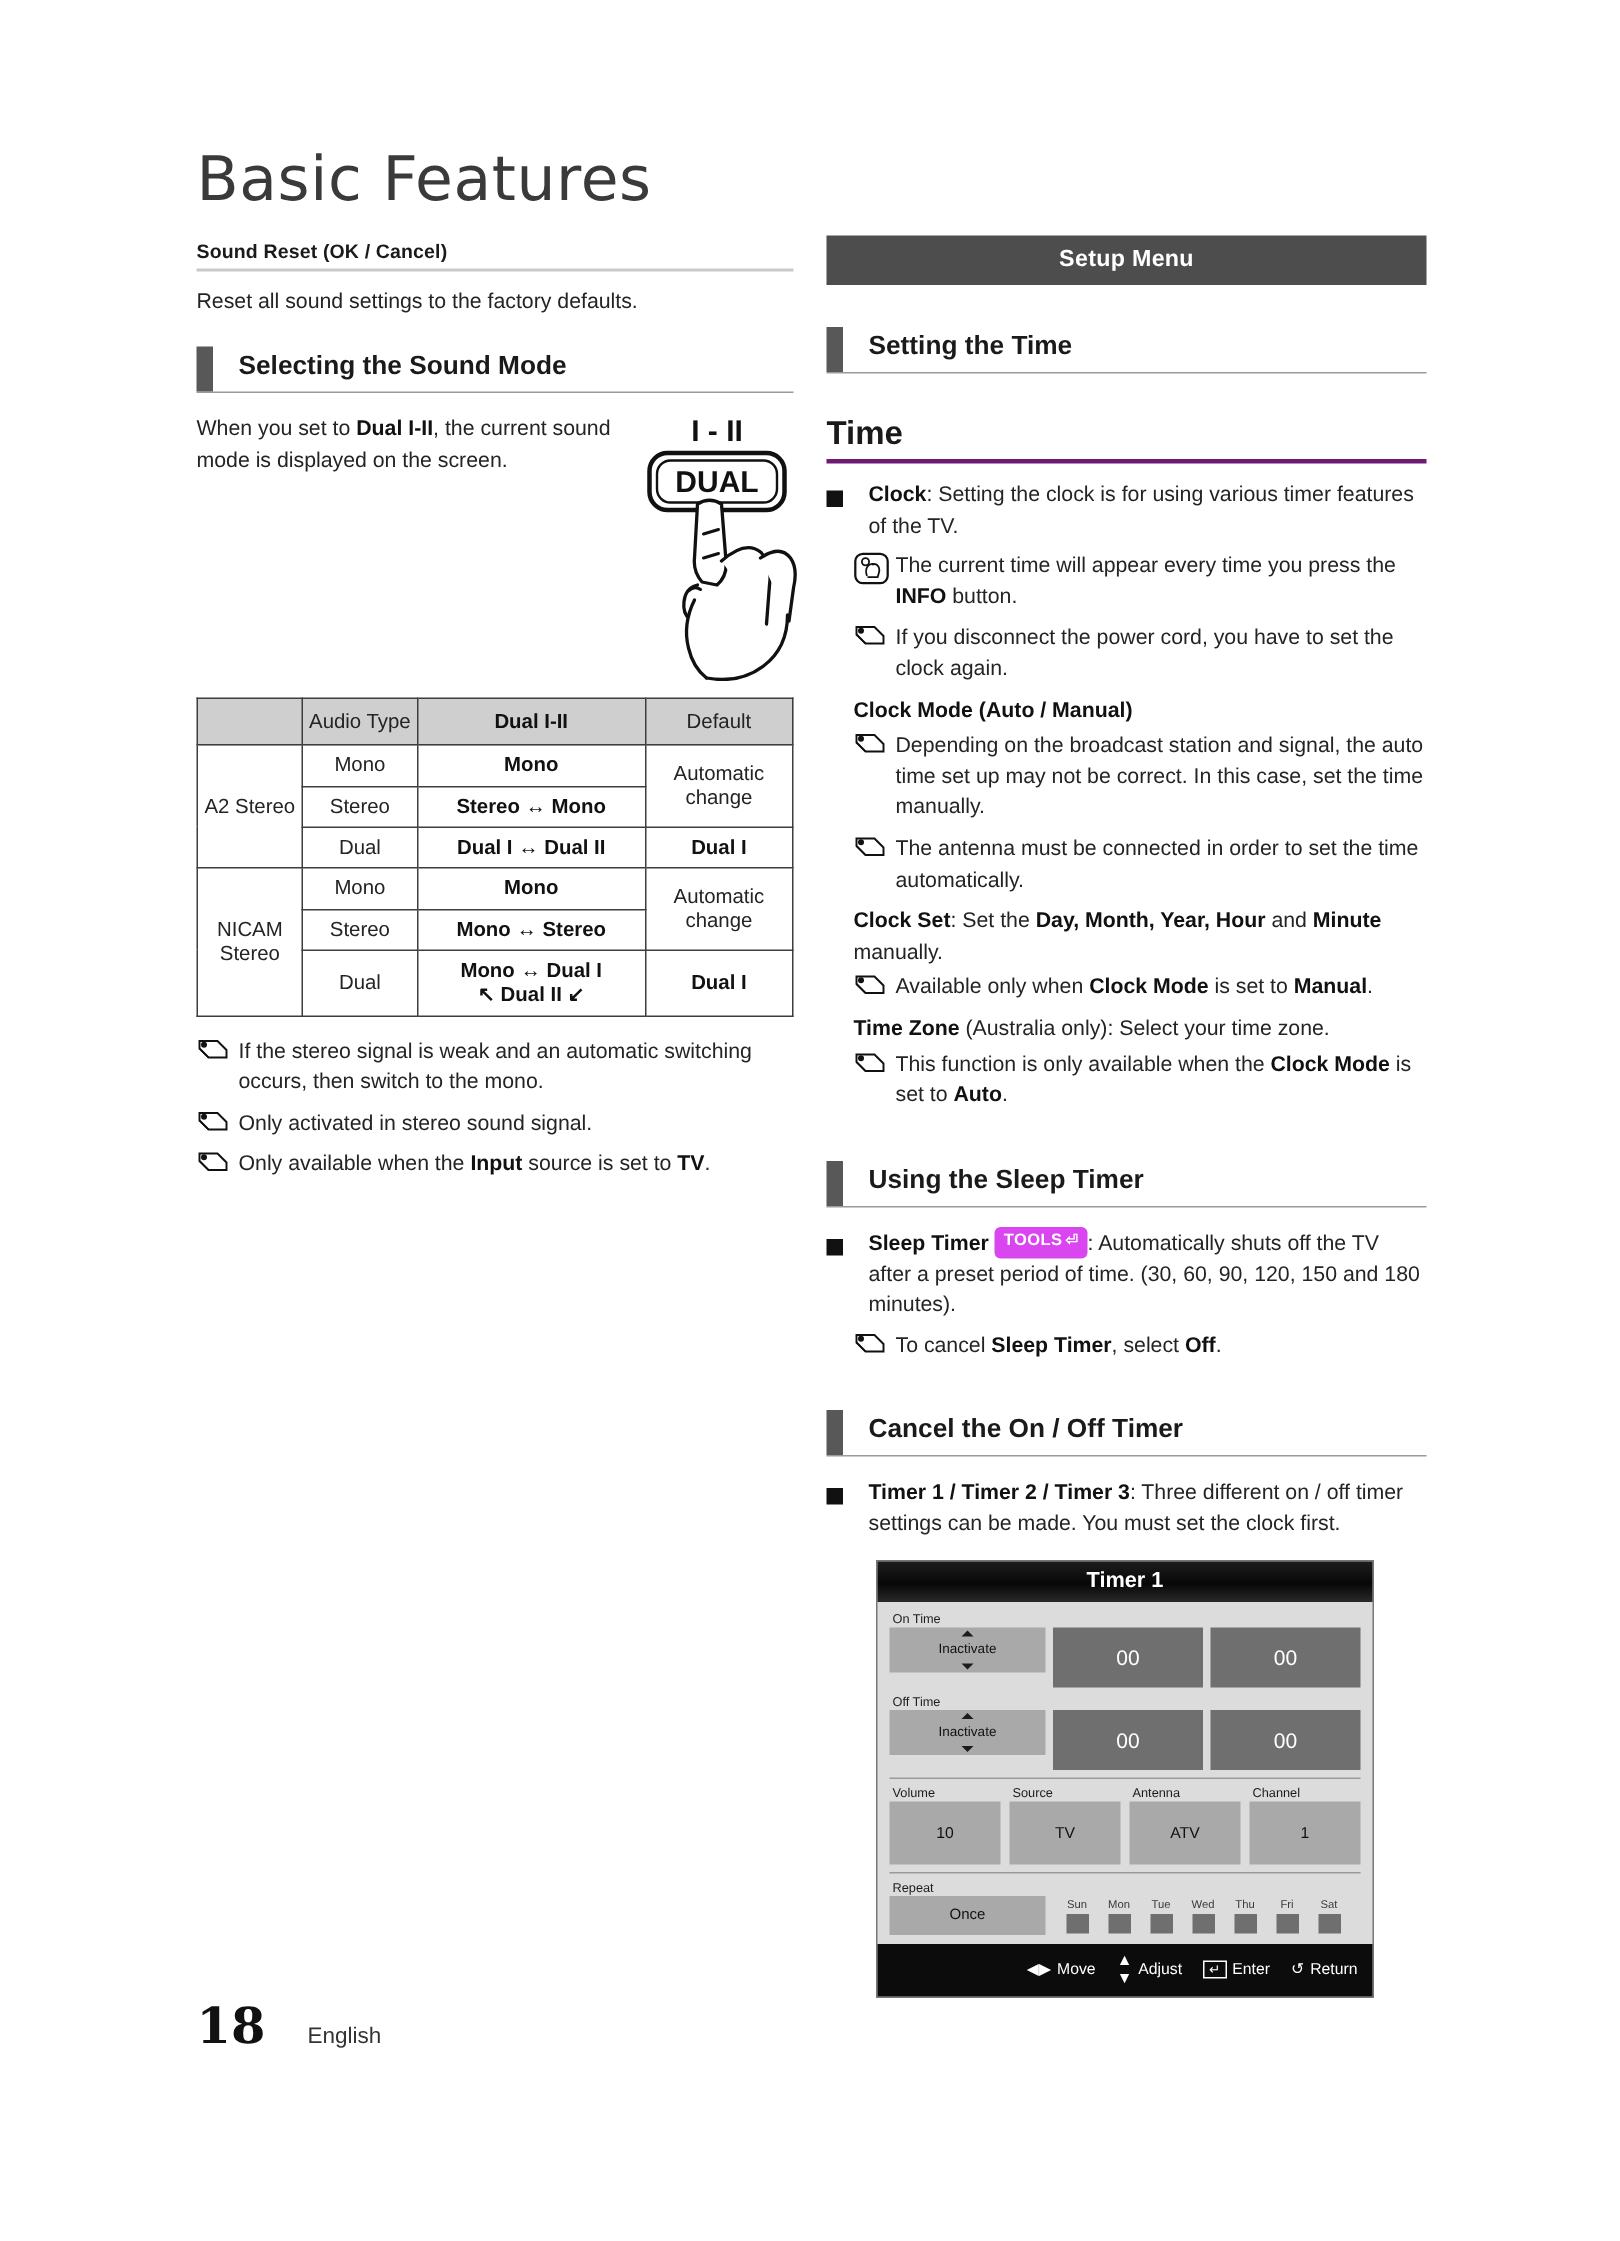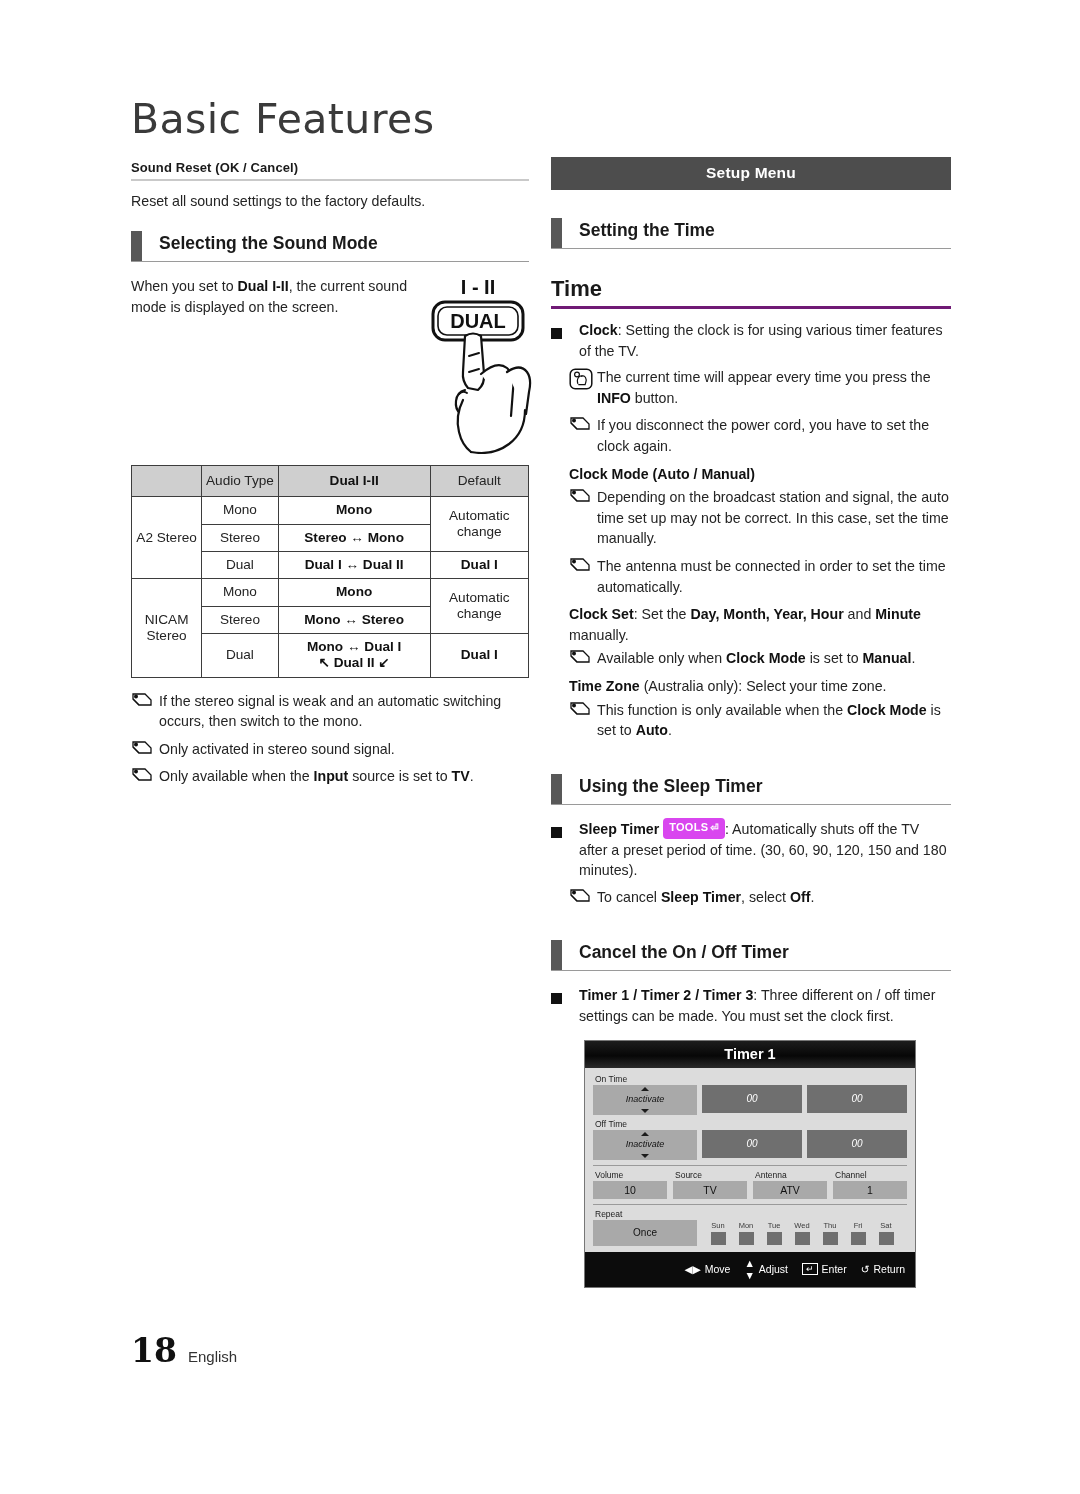--- a/index.html
+++ b/index.html
@@ -105,57 +105,57 @@
   .osd-title{
     background:linear-gradient(180deg,#1d1d1d 0%,#070707 55%,#2a2a2a 100%);
     color:#fff; text-align:center; font-size:14.5px; font-weight:bold;
     padding:5px 0 6px;
   }
   .osd-body{ padding:5px 8px 0 8px; }
   .osd-lbl{ font-size:8.5px; color:#1c1c1c; margin:1px 0 1px 2px; }
   .row3{ display:flex; gap:5px; margin-bottom:4px; }
   .cell{
     font-size:9.5px; color:#111; text-align:center;
-    display:flex; align-items:center; justify-content:center;font-style:italic;
+    display:flex; align-items:center; justify-content:center;
   }
   .cell-inact{
     width:104px; height:30px; background:#a9a9a9;
     position:relative; flex-direction:column;
   }
   .cell-inact .lab{ font-size:9px; line-height:1; }
   .cell-inact .up,.cell-inact .dn{
     position:absolute; left:50%; transform:translateX(-50%);
     width:0; height:0; border-left:4px solid transparent; border-right:4px solid transparent;
   }
   .cell-inact .up{ top:2px; border-bottom:4.5px solid #1c1c1c; }
   .cell-inact .dn{ bottom:2px; border-top:4.5px solid #1c1c1c; }
-  .cell-num{ flex:1; height:28px; background:#6f6f6f; color:#fff; font-size:10px; }
+  .cell-num{ flex:1; height:40px; background:#6f6f6f; color:#fff; font-size:14px; }
   .divider{ border-top:1px solid #9a9a9a; margin:5px 0 4px; }
   .row4{ display:flex; gap:6px; }
   .q{ width:74px; }
   .q .lab{ font-size:8.5px; margin:0 0 1px 2px; }
-  .q .val{ height:18px; background:#a9a9a9; font-size:10.5px; color:#111;
+  .q .val{ height:42px; background:#a9a9a9; font-size:10.5px; color:#111;
            display:flex; align-items:center; justify-content:center; }
   .repeat-row{ display:flex; align-items:flex-end; gap:6px; margin-top:3px; }
   .rep-box .lab{ font-size:8.5px; margin:0 0 1px 2px; }
   .rep-box .val{ width:104px; height:26px; background:#a9a9a9; font-size:10px; color:#111;
                  display:flex; align-items:center; justify-content:center; }
   .days{ display:flex; gap:10px; margin-left:6px; padding-bottom:1px; }
   .day{ text-align:center; width:18px; }
   .day .dl{ font-size:7.5px; color:#3a3a3a; margin-bottom:2px; }
   .day .chk{ width:15px; height:13px; background:#6f6f6f; margin:0 auto; }
   .osd-foot{
     background:#0c0c0c; color:#fff; font-size:10.5px;
     padding:5px 10px 6px; margin-top:6px;
     display:flex; justify-content:flex-end; gap:14px; align-items:center;
   }
   .osd-foot .it{ display:flex; align-items:center; gap:4px; }
 
   
-  .footer{ position:absolute; left:131px; top:1331px; display:flex; align-items:baseline; }
+  .footer{ position:absolute; left:131px; top:1331px; display:flex; align-items:baseline;gap:17px; }
   .footer .num{ font-size:33px; font-weight:bold; color:#111;
                 font-family:"DejaVu Serif", serif; }
   .footer .lang{ font-size:15px; color:#333; margin-left:11px; }
 </style>
 </head>
 <body>
 
 <div class="page">
 
   <div class="chapter-title">Basic Features</div>

